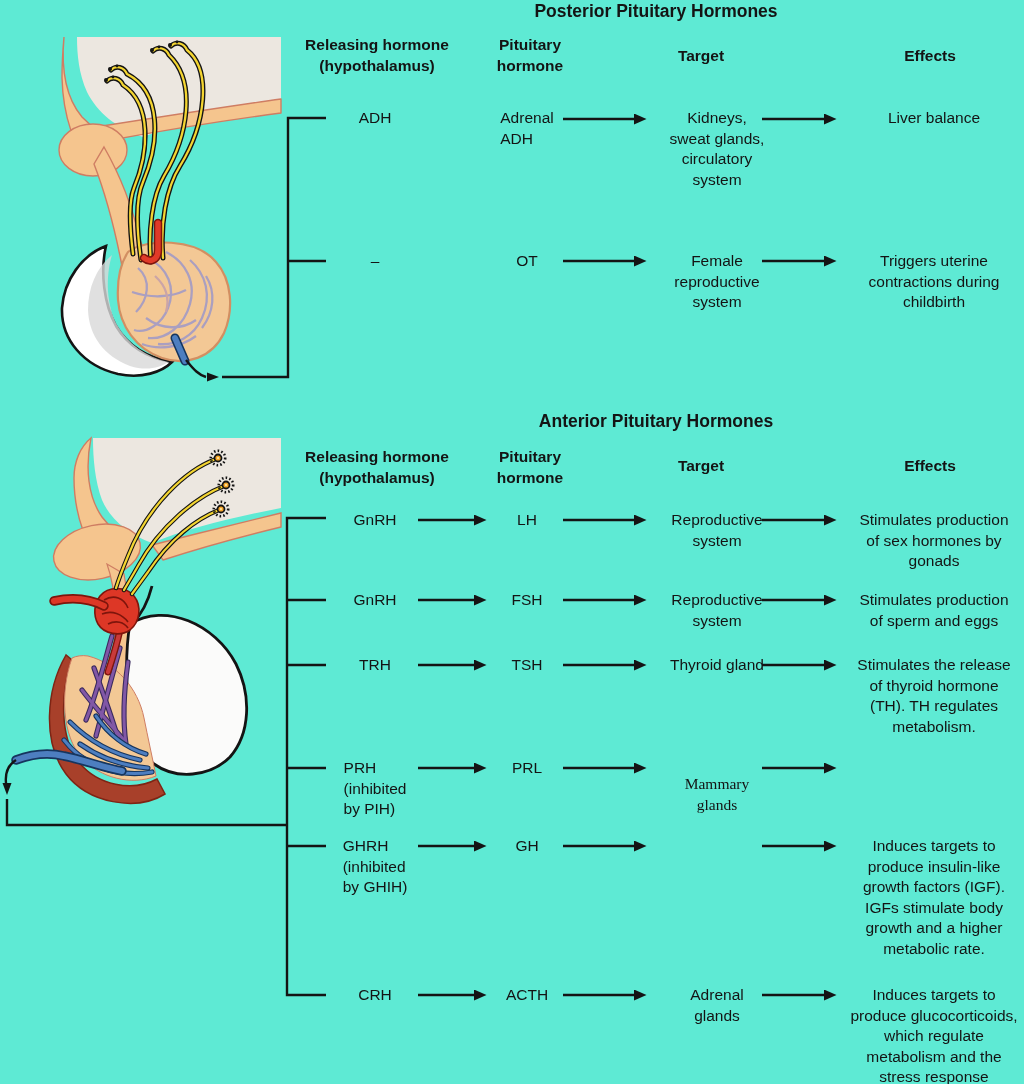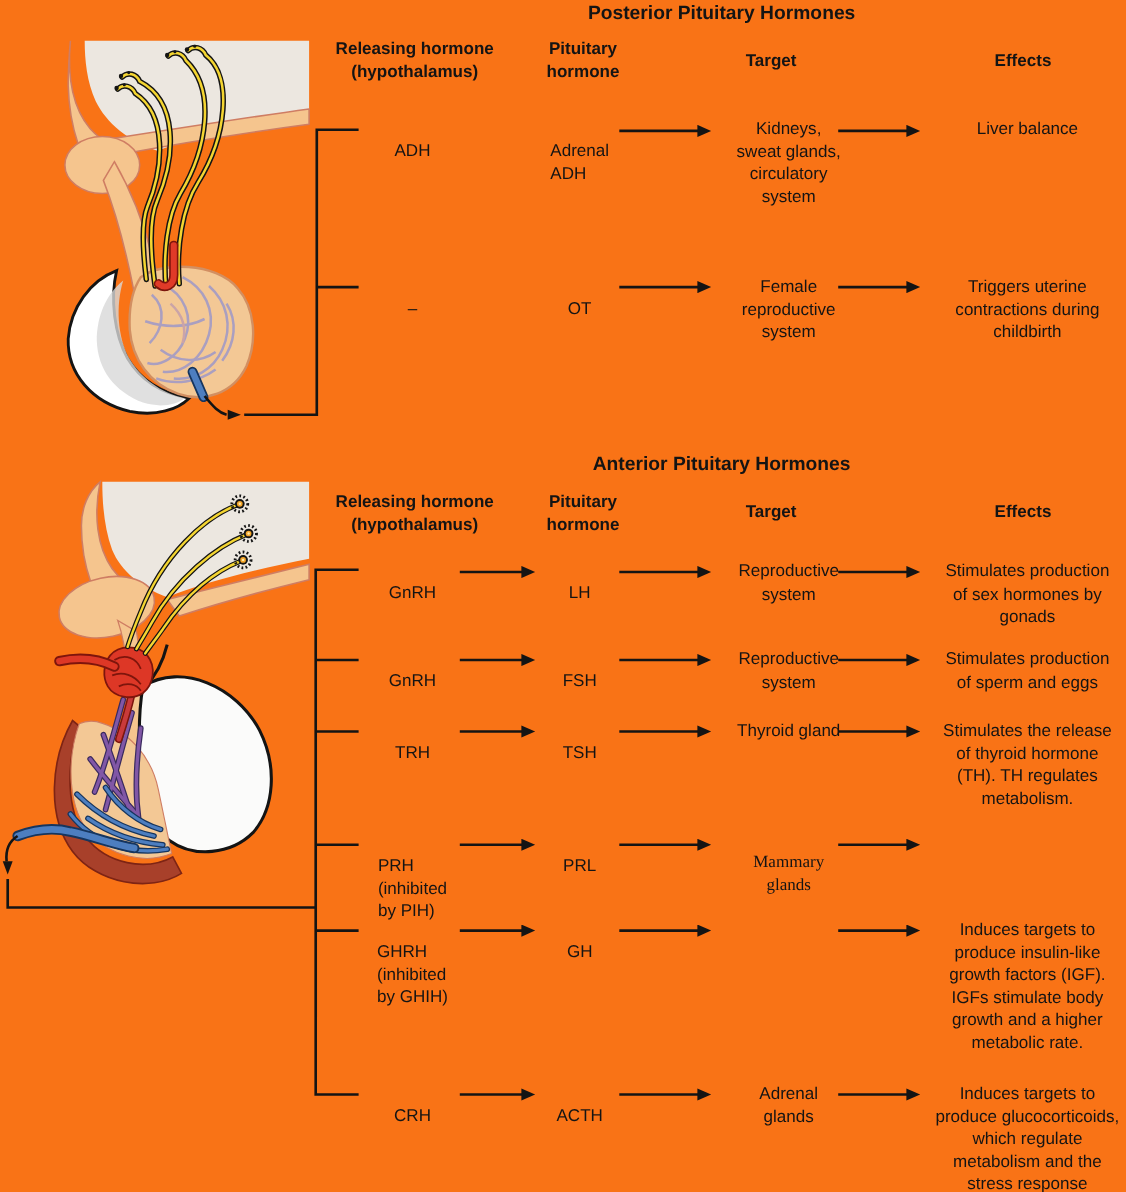--- a/index.html
+++ b/index.html
@@ -1,24 +1,24 @@
 <!DOCTYPE html>
 <html><head>
 <meta charset="utf-8">
 <style>
   html,body{margin:0;padding:0;background:#ffffff;}
   .canvas{
-    position:relative;width:1024px;height:1084px;background:#f97316;overflow:hidden;
+    position:relative;width:1024px;height:1084px;background:#5eead4;overflow:hidden;
     font-family:"Liberation Sans","DejaVu Sans",sans-serif;color:#141414;
   }
   .abs{position:absolute;text-align:center;}
   .txt{font-size:15.5px;line-height:20.5px;white-space:pre-line;}
   .title{font-size:17.5px;font-weight:bold;text-align:center;}
   .hdr{text-align:center;font-weight:bold;}
-  .cell-center{text-align:center;margin-top:20px;}
+  .cell-center{text-align:center;}
   .cell-center .inner{display:inline-block;text-align:left;white-space:pre-line;}
   svg{position:absolute;left:0;top:0;}
 </style>
 </head>
 <body>
 
 <div class="canvas">
 
   <svg width="1024" height="1084" viewBox="0 0 1024 1084">
     <defs>

